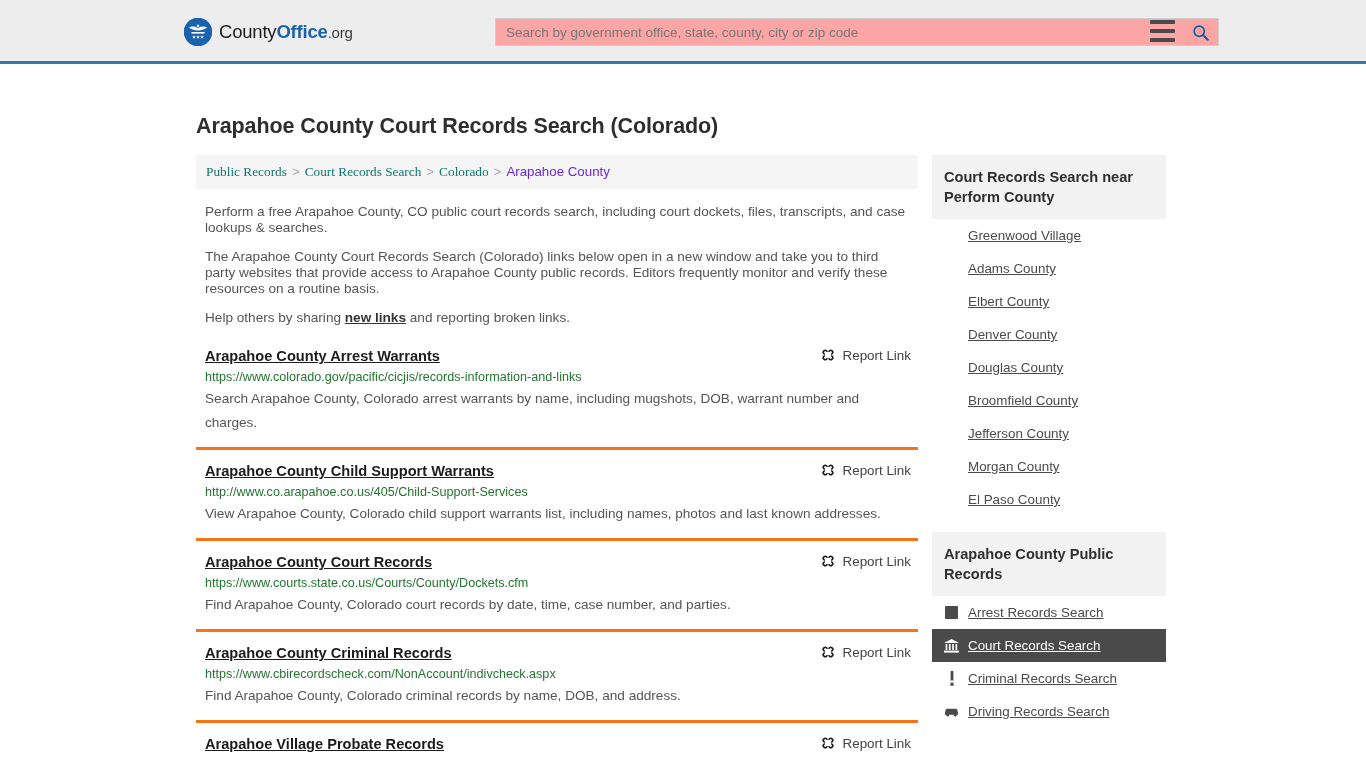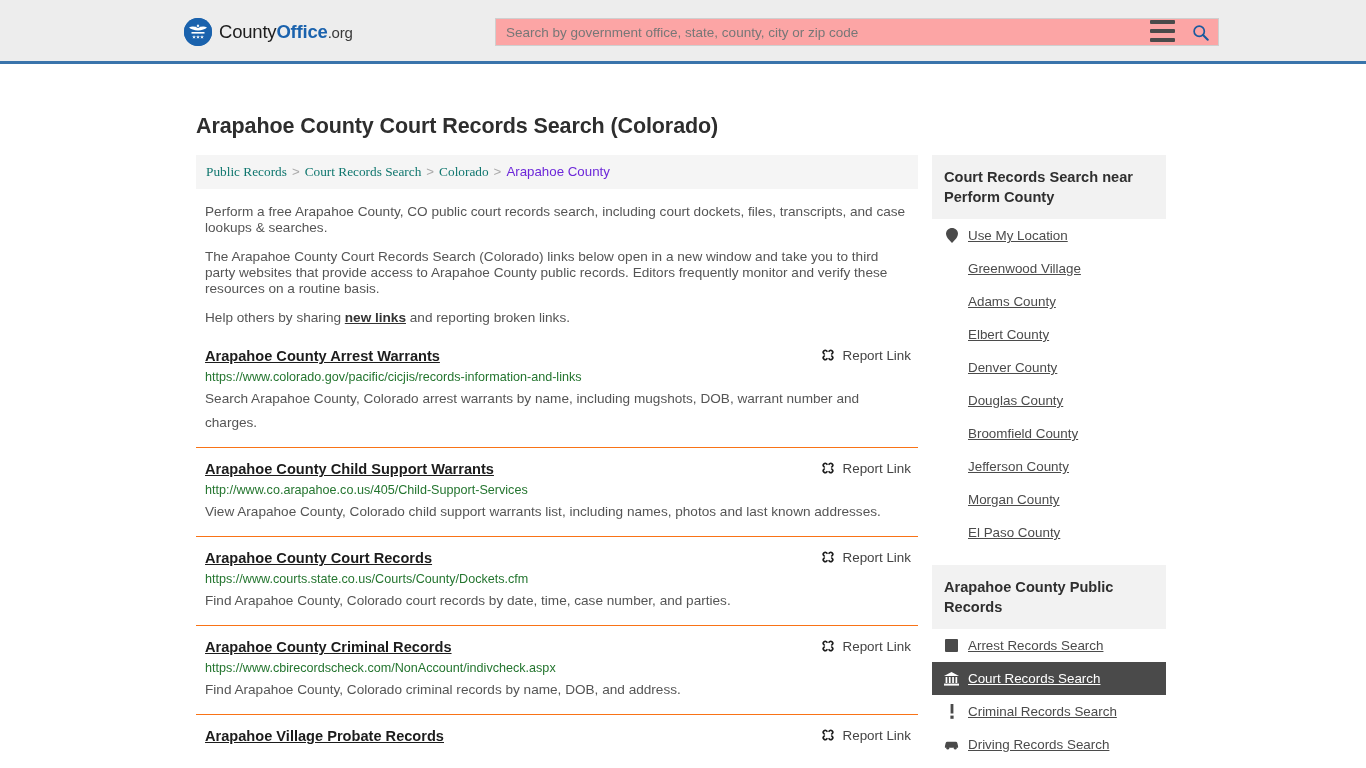--- a/index.html
+++ b/index.html
@@ -146,21 +146,21 @@
     color: #333;
     text-decoration: underline;
     font-weight: bold;
   }
 
   
   .results { margin-top: 11px; }
   .result {
     position: relative;
     padding: 12px 9px 12px 9px;
-    border-top: 1px solid #f97316;
+    border-top: 3px solid #f97316;
   }
   .result:first-child { border-top: 0; padding-top: 8px; }
   .result-title {
     display: inline-block;
     font-size: 14.6px;
     font-weight: bold;
     color: #1c1c1c;
     text-decoration: underline;
     margin: 0 0 5px 0;
   }
@@ -336,28 +336,20 @@
               </a></div>
           </div>
       </div>
 
       <div class="col-side">
 
         <div class="side-card">
           <div class="side-head">Court Records Search near Perform County</div>
           <ul class="side-list" id="nearby-list">
               <li class="side-item">
-                <span class="side-ico">
-                  <svg width="12" height="15" viewBox="0 0 12 15">
-                    <path d="M6 0 C2.7 0 0 2.6 0 5.8 C0 9.8 6 15 6 15 C6 15 12 9.8 12 5.8 C12 2.6 9.3 0 6 0 Z" fill="currentColor"></path>
-                  </svg>
-                </span>
-                <a href="#">Use My Location</a>
-              </li>
-              <li class="side-item">
                 <span class="side-ico"></span>
                 <a href="#">Greenwood Village</a>
               </li>
               <li class="side-item">
                 <span class="side-ico"></span>
                 <a href="#">Adams County</a>
               </li>
               <li class="side-item">
                 <span class="side-ico"></span>
                 <a href="#">Elbert County</a>

